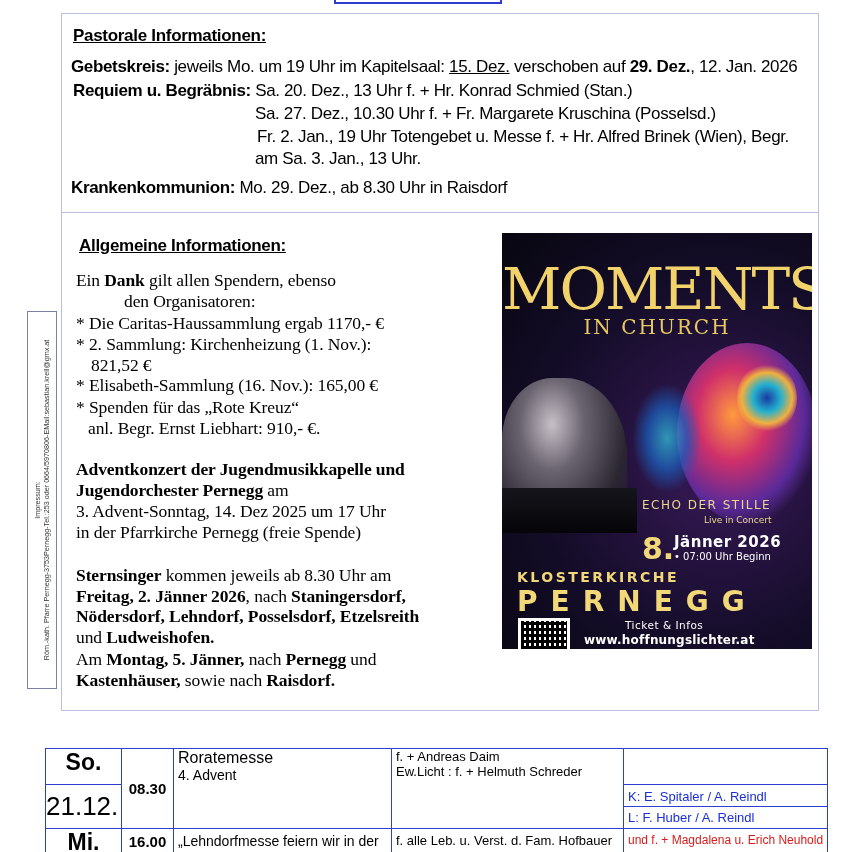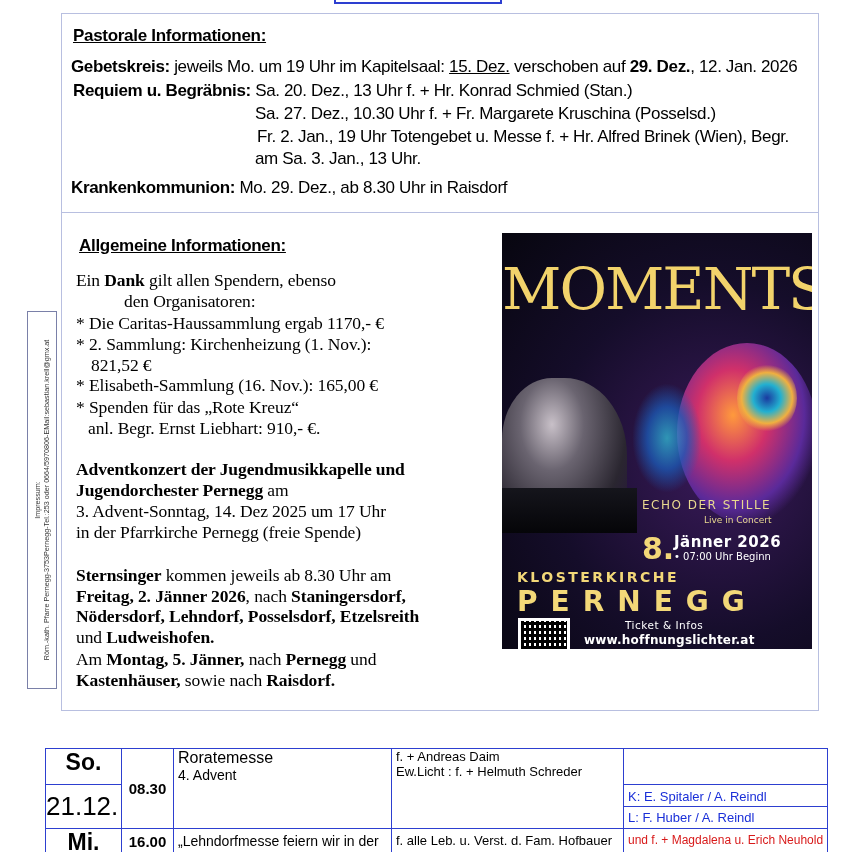--- a/index.html
+++ b/index.html
@@ -132,20 +132,21 @@
 </div>
 
 <div class="poster">
   <div class="feather" style="left:175px; top:110px; width:140px; height:180px; background: radial-gradient(ellipse at 40% 40%, #ff9a3c 0%, #d0306a 30%, #5a2a9a 60%, transparent 75%);"></div>
   <div class="feather" style="left:235px; top:130px; width:60px; height:70px; background: radial-gradient(circle, #1a3aa0 0%, #23b0d0 30%, #f0b040 55%, transparent 72%);"></div>
   <div class="feather" style="left:130px; top:150px; width:70px; height:110px; background: radial-gradient(ellipse, #30c0d8 0%, #1b5bb8 40%, transparent 70%); opacity:0.75;"></div>
   <div class="pianist"></div>
   <div class="piano"></div>
 
   <div class="poster-title">MOMENTS</div>
+  <div class="poster-sub">IN CHURCH</div>
   <div class="echo">ECHO DER STILLE</div>
   <div class="live">Live in Concert</div>
   <div class="date-big">8.</div>
   <div class="date-line1">Jänner 2026</div>
   <div class="date-line2">• 07:00 Uhr Beginn</div>
   <div class="kloster">KLOSTERKIRCHE</div>
   <div class="pernegg">PERNEGG</div>
   <div class="qr">
       <div class="qr-inner"></div>
     </div>

